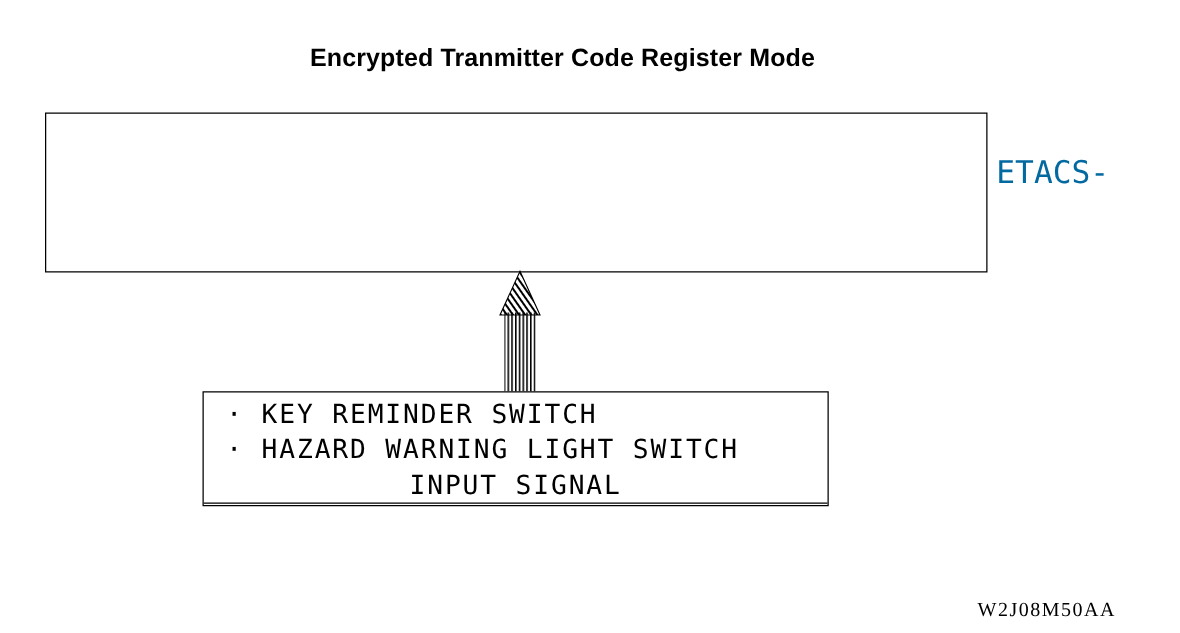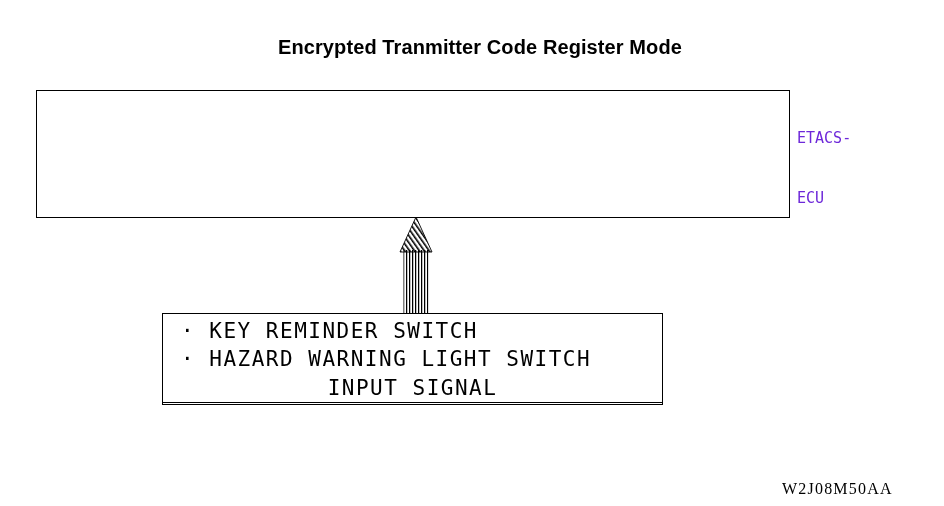--- a/index.html
+++ b/index.html
@@ -24,45 +24,44 @@
     left: 0;
     top: 36px;
     width: 900px;
     text-align: center;
     font-family: "Liberation Sans", sans-serif;
     font-weight: bold;
     font-size: 20px;
     letter-spacing: 0.1px;
     color: #000000;
     white-space: pre;
-    margin-left: 30px;
   }
 
   
   #ecu-box {
     position: absolute;
     left: 36px;
     top: 90px;
     width: 754px;
     height: 128px;
     border: 1px solid #000000;
     box-sizing: border-box;
     background: #ffffff;
   }
 
   #ecu-label {
     position: absolute;
     left: 797px;
     top: 88px;
     width: 140px;
     font-family: "DejaVu Sans Mono", "Liberation Mono", monospace;
-    font-size: 15px;
+    font-size: 25px;
     line-height: 20px;
     letter-spacing: 0px;
-    color: #6d28d9;
+    color: #0369a1;
     white-space: pre;
   }
   #ecu-label .lbl-line { display: block; }
 
   
   #signal-arrow {
     position: absolute;
     left: 394px;
     top: 216px;
     width: 44px;
@@ -126,21 +125,20 @@
 <body>
 
 <div id="page">
 
   <div id="diagram-title">Encrypted Tranmitter Code Register Mode</div>
 
   <div id="ecu-box"></div>
 
   <div id="ecu-label">
     <span class="lbl-line">ETACS-</span>
-    <span class="lbl-line">ECU</span>
   </div>
 
   <svg id="signal-arrow" viewBox="0 0 44 100">
     <defs>
       <pattern id="vhatch" width="3" height="4" patternUnits="userSpaceOnUse">
         <rect x="0" y="0" width="1.25" height="4" fill="#000000"></rect>
       </pattern>
       <pattern id="dhatch" width="4" height="4" patternUnits="userSpaceOnUse" patternTransform="rotate(-35)">
         <rect x="0" y="0" width="1.6" height="4" fill="#000000"></rect>
       </pattern>

